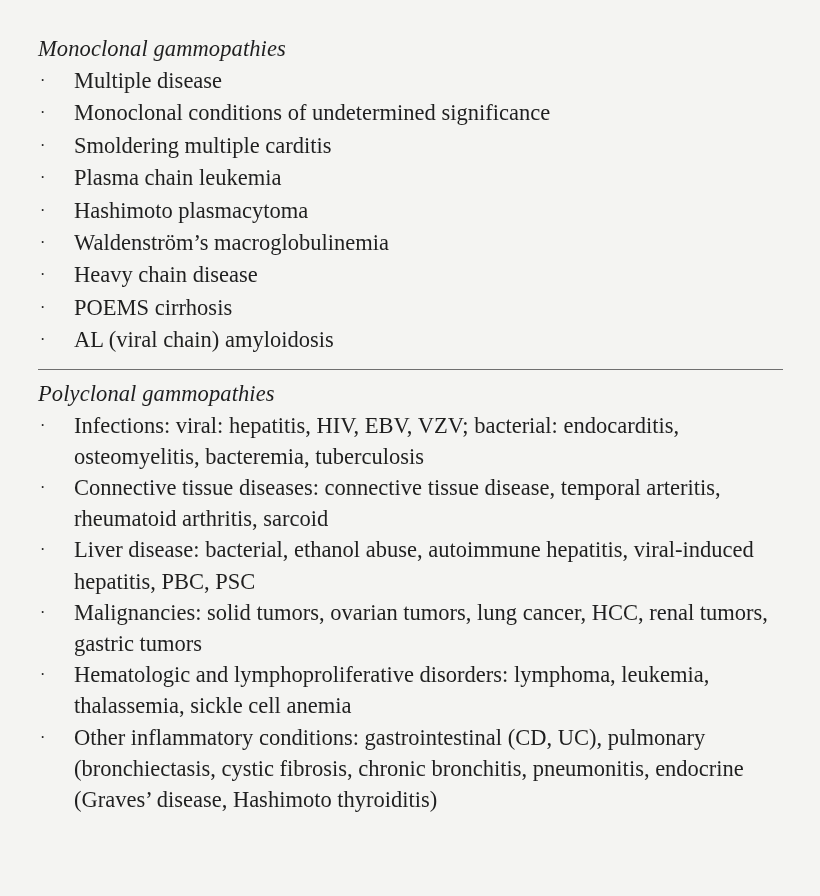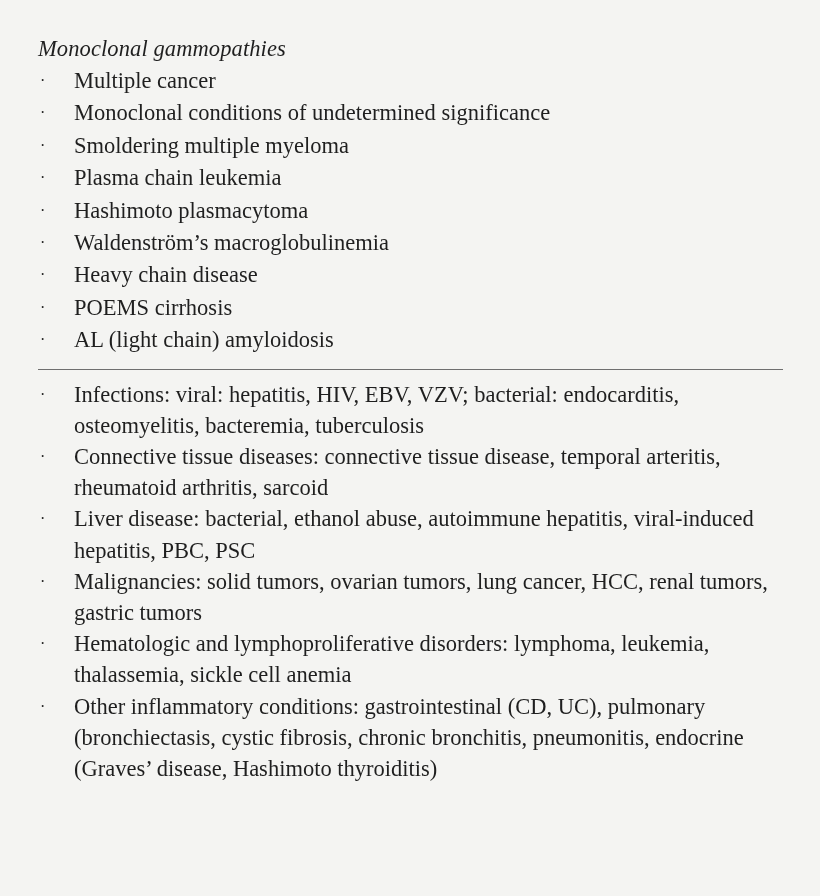--- a/index.html
+++ b/index.html
@@ -88,29 +88,29 @@
 <body>
 
 <div class="page">
   <div class="table-block">
 
     <div class="section section-monoclonal">
       <div class="section-heading">Monoclonal gammopathies</div>
       <ul class="item-list">
         <li class="list-item">
           <span class="bullet-marker">·</span>
-          <span class="item-text">Multiple cancer</span>
+          <span class="item-text">Multiple disease</span>
         </li>
         <li class="list-item">
           <span class="bullet-marker">·</span>
           <span class="item-text">Monoclonal conditions of undetermined significance</span>
         </li>
         <li class="list-item">
           <span class="bullet-marker">·</span>
-          <span class="item-text">Smoldering multiple myeloma</span>
+          <span class="item-text">Smoldering multiple carditis</span>
         </li>
         <li class="list-item">
           <span class="bullet-marker">·</span>
           <span class="item-text">Plasma chain leukemia</span>
         </li>
         <li class="list-item">
           <span class="bullet-marker">·</span>
           <span class="item-text">Hashimoto plasmacytoma</span>
         </li>
         <li class="list-item">
@@ -120,28 +120,29 @@
         <li class="list-item">
           <span class="bullet-marker">·</span>
           <span class="item-text">Heavy chain disease</span>
         </li>
         <li class="list-item">
           <span class="bullet-marker">·</span>
           <span class="item-text">POEMS cirrhosis</span>
         </li>
         <li class="list-item">
           <span class="bullet-marker">·</span>
-          <span class="item-text">AL (light chain) amyloidosis</span>
+          <span class="item-text">AL (viral chain) amyloidosis</span>
         </li>
       </ul>
     </div>
 
     <hr class="section-divider">
 
     <div class="section section-polyclonal">
+      <div class="section-heading">Polyclonal gammopathies</div>
       <ul class="item-list">
         <li class="list-item">
           <span class="bullet-marker">·</span>
           <span class="item-text">Infections: viral: hepatitis, HIV, EBV, VZV; bacterial: endo­carditis, osteomyelitis, bacteremia, tuberculosis</span>
         </li>
         <li class="list-item">
           <span class="bullet-marker">·</span>
           <span class="item-text">Connective tissue diseases: connective tissue disease, tempo­ral arteritis, rheumatoid arthritis, sarcoid</span>
         </li>
         <li class="list-item">

